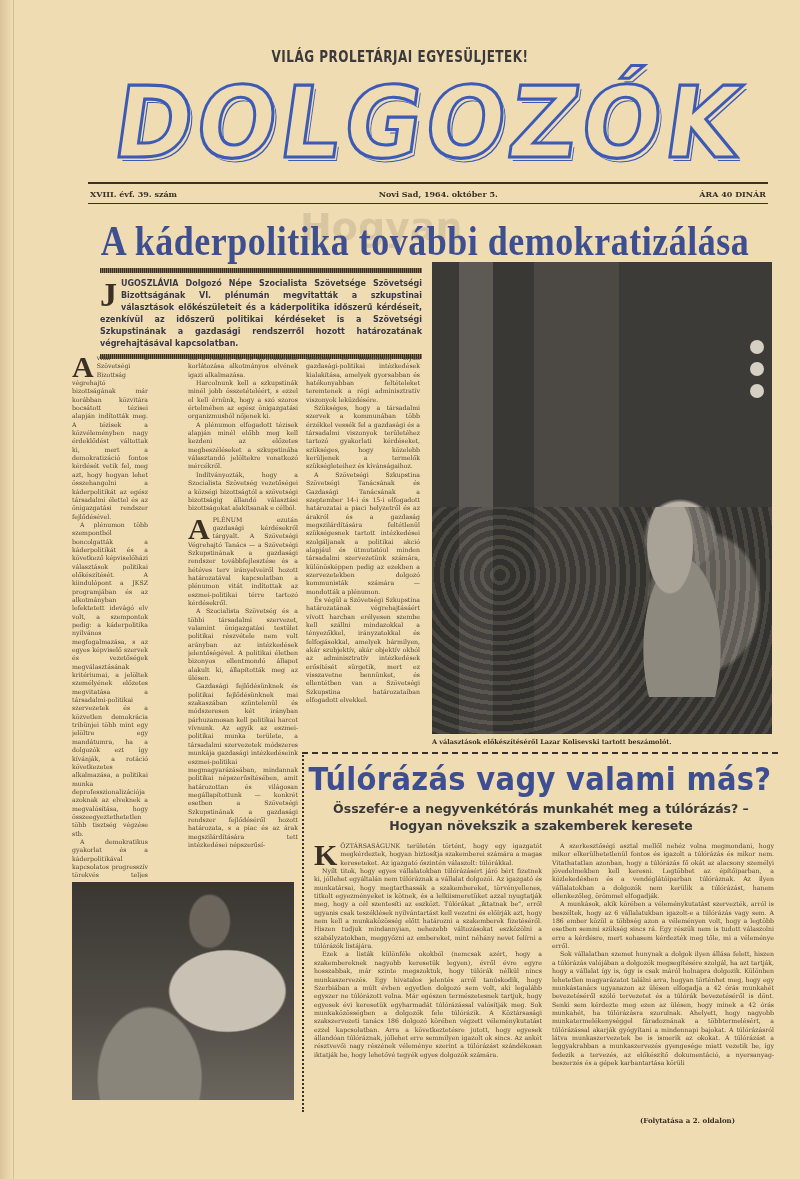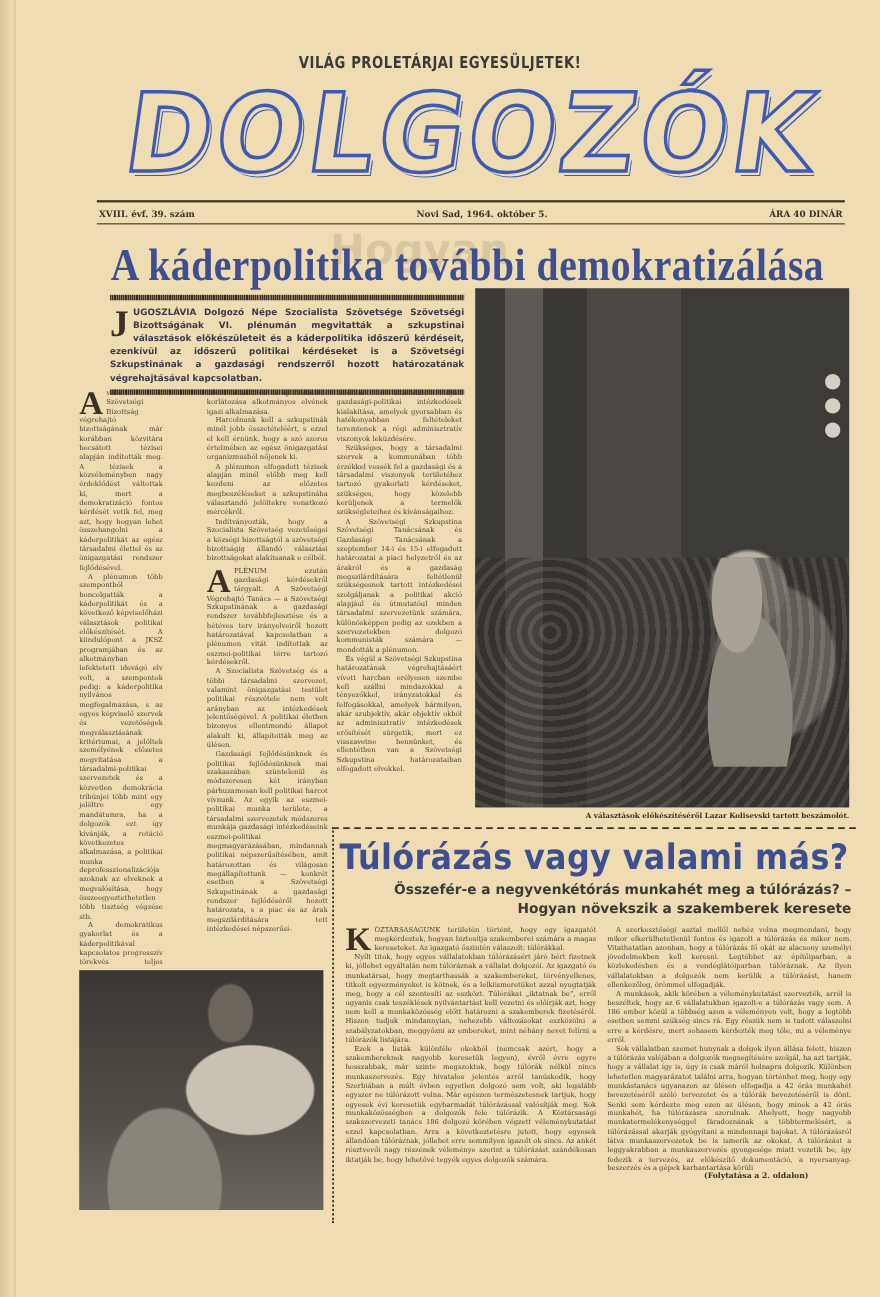--- a/index.html
+++ b/index.html
@@ -86,47 +86,47 @@
     position: absolute; left: 0; bottom: 0; width: 100%; height: 48%;
     background: repeating-radial-gradient(circle at 20% 30%, #2e2c29 0 6px, #56524b 6px 10px);
     opacity: 0.55;
   }
   .photo-main .speaker {
     position: absolute; left: 56%; top: 52%; width: 120px; height: 190px;
     background: radial-gradient(ellipse at 40% 20%, #a9a397 0 22%, transparent 23%),
                 radial-gradient(ellipse at 50% 75%, #8e897f 0 45%, transparent 46%);
   }
   .caption-main {
-    position: absolute; top: 738px; left: 432px; width: 340px; text-align: right;
+    position: absolute; top: 738px; left: 432px; width: 340px; text-align: left;
     font-size: 6.5px; font-weight: bold; color: #3a3025;
   }
   .photo-worker {
     top: 882px; left: 72px; width: 222px; height: 218px;
     background:
       radial-gradient(ellipse at 62% 18%, #6b655c 0 10%, transparent 11%),
       radial-gradient(ellipse at 70% 50%, #c9c2b4 0 26%, transparent 27%),
       radial-gradient(ellipse at 35% 90%, #8a857a 0 25%, transparent 26%),
       linear-gradient(180deg, #3a3733 0%, #514d46 60%, #6b665d 100%);
   }
   .wavy-box {
     position: absolute; top: 752px; left: 302px; width: 476px; height: 360px;
     border-top: 2px dashed #3a3025; border-left: 2px dotted #3a3025;
   }
   .headline2 {
     position: absolute; top: 762px; left: 305px; width: 470px; text-align: center;
     font-family: "DejaVu Sans", sans-serif; font-weight: bold; font-size: 29px;
     color: #3e4f91; letter-spacing: 0.3px; transform: scaleY(1.1);
   }
   .subhead2 {
-    position: absolute; top: 800px; left: 308px; width: 466px; text-align: right;
+    position: absolute; top: 800px; left: 308px; width: 466px; text-align: center;
     font-family: "DejaVu Sans", sans-serif; font-weight: bold; font-size: 12.5px;
     line-height: 17px; color: #3a3a3a;
   }
   .continuation {
-    position: absolute; top: 1064px; left: 640px; font-size: 7px; font-weight: bold; color: #3a3025;
+    position: absolute; top: 1116px; left: 640px; font-size: 7px; font-weight: bold; color: #3a3025;
   }
   .faint-ad {
     position: absolute; opacity: 0.12; font-family: "DejaVu Sans", sans-serif;
     font-weight: bold; color: #3a3025;
   }
 </style>
 </head>
 <body>
 
 <div class="page-edge"></div>

